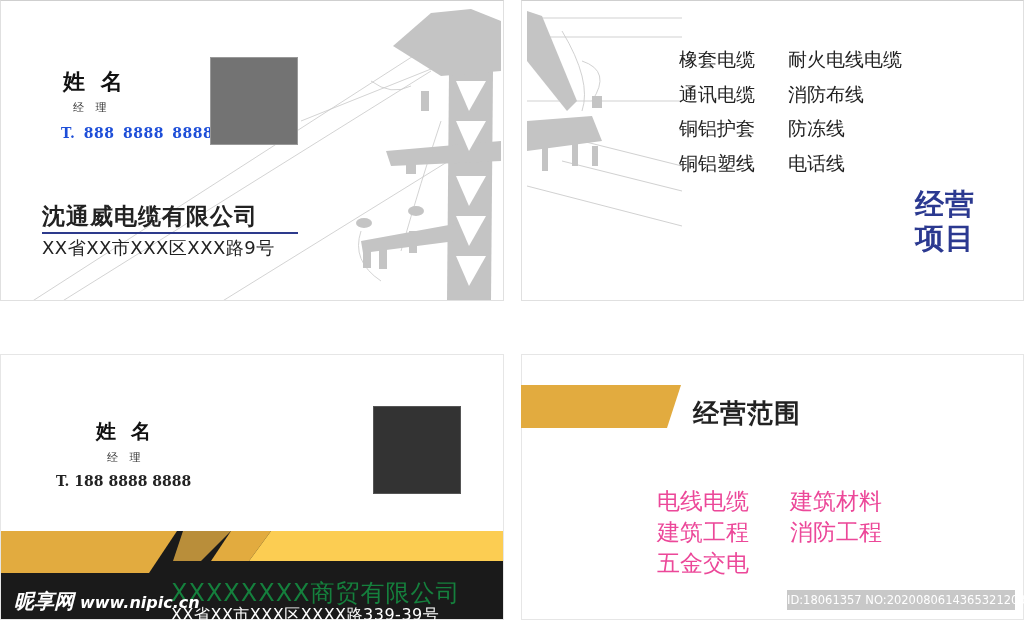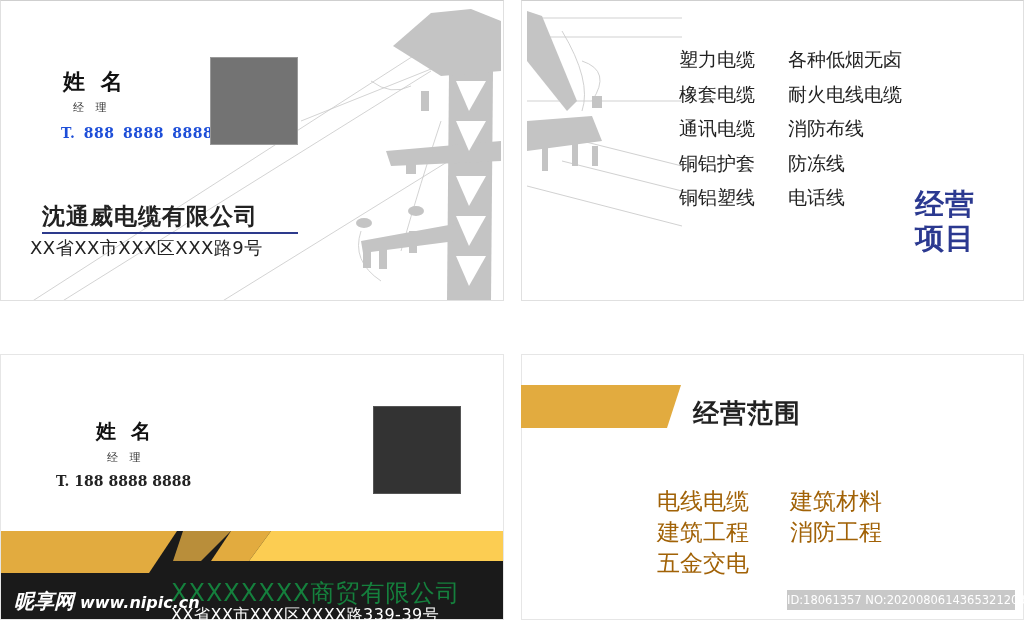--- a/index.html
+++ b/index.html
@@ -15,21 +15,21 @@
   .serif { font-family:"DejaVu Serif", "Liberation Serif", serif; }
   .abs { position:absolute; white-space:nowrap; }
 
   
   .c1-name { left:62px; top:66px; font-size:22px; font-weight:bold; letter-spacing:4px; color:#111; }
   .c1-title { left:72px; top:99px; font-size:11px; letter-spacing:4px; color:#333; }
   .c1-phone { left:60px; top:124px; font-size:14px; font-weight:bold; letter-spacing:0.5px; color:#1d4ed8; word-spacing:3px; }
   .c1-photo { left:209px; top:56px; width:88px; height:88px; background:#737373; border:1px solid #999; }
   .c1-company { left:41px; top:200px; font-size:23px; font-weight:bold; color:#222; letter-spacing:1px; }
   .c1-rule { left:41px; top:231px; width:256px; height:2px; background:#2d3a8c; }
-  .c1-addr { left:29px; top:235px; font-size:18px; color:#222; letter-spacing:0.5px; }
+  .c1-addr { left:41px; top:235px; font-size:18px; color:#222; letter-spacing:0.5px; }
   .tower { position:absolute; left:0; top:0; width:504px; height:301px; pointer-events:none; }
 
   
   .c2-list { position:absolute; left:157px; top:42px; }
   .c2-row { display:flex; height:34.5px; align-items:center; font-size:19px; color:#222; }
   .c2-row .a { width:109px; }
   .c2-row .b { }
   .c2-badge { left:393px; top:186px; font-size:29px; font-weight:bold; color:#2b3990; line-height:34px; letter-spacing:1px; }
   .tower2 { position:absolute; left:0; top:0; width:503px; height:301px; pointer-events:none; }
 
@@ -42,21 +42,21 @@
   .c3-band { position:absolute; left:0; top:176px; width:504px; height:90px; }
   .c3-company { left:171px; top:577px; font-size:24px; color:#15803d; letter-spacing:1px; }
   .c3-addr { left:171px; top:605px; font-size:16px; color:#fff; letter-spacing:0.5px; }
   .watermark { left:14px; top:588px; font-size:20px; font-weight:bold; font-style:italic; color:#fff;text-align:right; }
   .watermark .url { font-size:16px; margin-left:6px; }
 
   
   .c4-bar { position:absolute; left:521px; top:385px; width:160px; height:43px; }
   .c4-heading { left:693px; top:396px; font-size:26px; font-weight:bold; color:#222; letter-spacing:1px; }
   .c4-list { position:absolute; left:657px; top:486px; }
-  .c4-row { display:flex; height:31px; align-items:center; font-size:23px; color:#a16207; }
+  .c4-row { display:flex; height:31px; align-items:center; font-size:23px; color:#ec4899; }
   .c4-row .a { width:133px; }
   .id-tag { left:787px; top:590px; width:228px; height:20px; background:#c8c8c8; color:#fff; font-size:11.5px; line-height:20px; text-align:center; }
 </style>
 </head>
 <body>
 
 <div class="card card1">
   <svg class="tower" viewBox="0 0 504 301">
     <g stroke="#c8c8c8" fill="none" stroke-width="0.8">
       <line x1="30" y1="301" x2="420" y2="50"></line>
@@ -118,24 +118,20 @@
       <polygon points="5,120 70,115 80,140 5,150"></polygon>
       <rect x="70" y="95" width="10" height="12"></rect>
       <rect x="50" y="140" width="6" height="25"></rect>
       <rect x="70" y="145" width="6" height="20"></rect>
       <rect x="20" y="145" width="6" height="25"></rect>
     </g>
   </svg>
 
   <div class="c2-list">
     <div class="c2-row">
-      <span class="a">塑力电缆</span>
-      <span class="b">各种低烟无卤</span>
-    </div>
-    <div class="c2-row">
       <span class="a">橡套电缆</span>
       <span class="b">耐火电线电缆</span>
     </div>
     <div class="c2-row">
       <span class="a">通讯电缆</span>
       <span class="b">消防布线</span>
     </div>
     <div class="c2-row">
       <span class="a">铜铝护套</span>
       <span class="b">防冻线</span>

